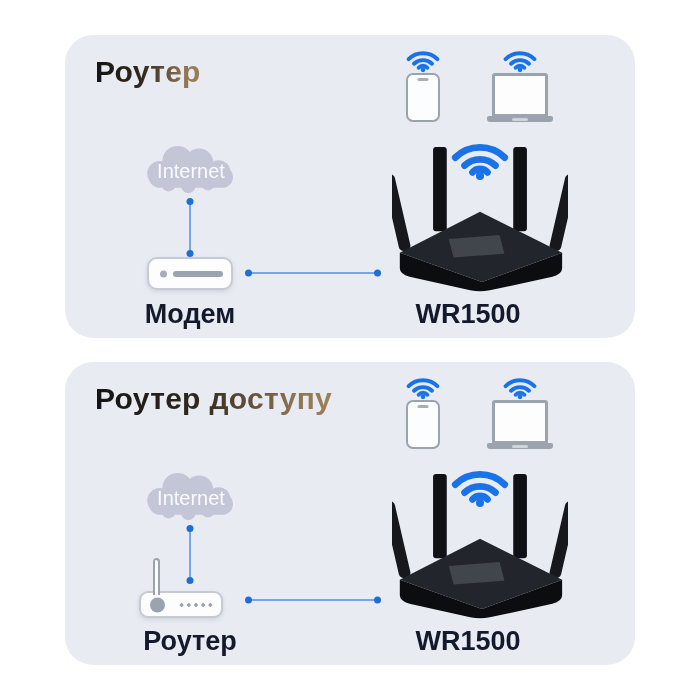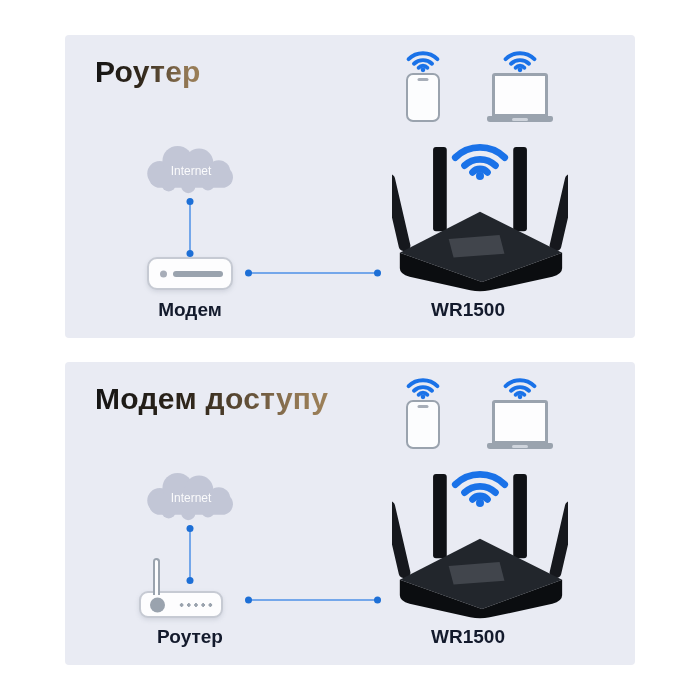--- a/index.html
+++ b/index.html
@@ -6,21 +6,21 @@
   html,body { width:700px; height:700px; }
   body {
     position:relative;
     width:700px; height:700px;
     background:#ffffff;
     font-family:"Liberation Sans", sans-serif;
     overflow:hidden;
   }
   .panel {
     position:absolute; left:65px; width:570px; height:303px;
-    background:#e9ebf3; border-radius:4px;
+    background:#e9ebf3; border-radius:28px;
   }
   #panel-router { top:35px; }
   #panel-ap { top:362px; }
 
   .panel-title {
     position:absolute; left:30px; top:20px;
     font-size:30px; font-weight:700; letter-spacing:.3px;
     background:linear-gradient(90deg,#141414 0%, #33291c 45%, #8f7552 85%, #9c8058 100%);
     -webkit-background-clip:text; background-clip:text;
     color:transparent; white-space:nowrap;
@@ -54,21 +54,21 @@
   .laptop-base::after {
     content:""; position:absolute; left:50%; top:1.5px; transform:translateX(-50%);
     width:16px; height:3px; border-radius:1.5px; background:#cfd4dc;
   }
 
   
   .cloud-box { position:absolute; left:74px; top:110px; width:104px; height:50px; }
   .cloud-svg { position:absolute; inset:0; width:100%; height:100%; fill:#c2c6d6; }
   .cloud-label {
     position:absolute; inset:0; display:flex; align-items:center; justify-content:center;
-    font-size:12px; font-weight:400; color:rgba(255,255,255,.92); padding-top:2px;
+    font-size:20px; font-weight:400; color:rgba(255,255,255,.92); padding-top:2px;
   }
 
   
   .v-line { position:absolute; left:124px; top:167px; width:2px; height:51px; background:#74a7ea; }
   .v-line::before, .v-line::after {
     content:""; position:absolute; left:50%; transform:translateX(-50%);
     width:7px; height:7px; border-radius:50%; background:#1d6fd6;
   }
   .v-line::before { top:-4px; } .v-line::after { bottom:-4px; }
   .h-line { position:absolute; left:184px; top:237px; width:128px; height:2px; background:#74a7ea; }
@@ -112,21 +112,21 @@
     background-image:radial-gradient(circle, #9aa3ae 1.7px, transparent 2px);
     background-size:7.2px 4px; background-repeat:repeat-x;
   }
 
   
   .router-svg { position:absolute; left:327px; top:110px; width:176px; height:147px; }
 
   
   .device-label {
     position:absolute; top:264px; transform:translateX(-50%);
-    font-size:19px; font-weight:700; color:#131a2c; white-space:nowrap;
+    font-size:27px; font-weight:700; color:#131a2c; white-space:nowrap;
   }
   .source-label { left:125px; }
   .product-label { left:403px; }
 </style>
 </head>
 <body>
 
 <svg width="0" height="0" style="position:absolute" aria-hidden="true">
   <defs>
     <symbol id="sym-wifi" viewBox="0 0 100 68">
@@ -189,21 +189,21 @@
   <svg class="wifi wifi-lg">
       <use href="#sym-wifi"></use>
     </svg>
   <svg class="router-svg">
       <use href="#sym-wr1500"></use>
     </svg>
   <div class="device-label product-label">WR1500</div>
 </section>
 
 <section class="panel" id="panel-ap">
-  <h2 class="panel-title">Модем доступу</h2>
+  <h2 class="panel-title">Роутер доступу</h2>
 
   <svg class="wifi wifi-sm phone-wifi">
       <use href="#sym-wifi"></use>
     </svg>
   <div class="phone"></div>
 
   <svg class="wifi wifi-sm laptop-wifi">
       <use href="#sym-wifi"></use>
     </svg>
   <div class="laptop">

